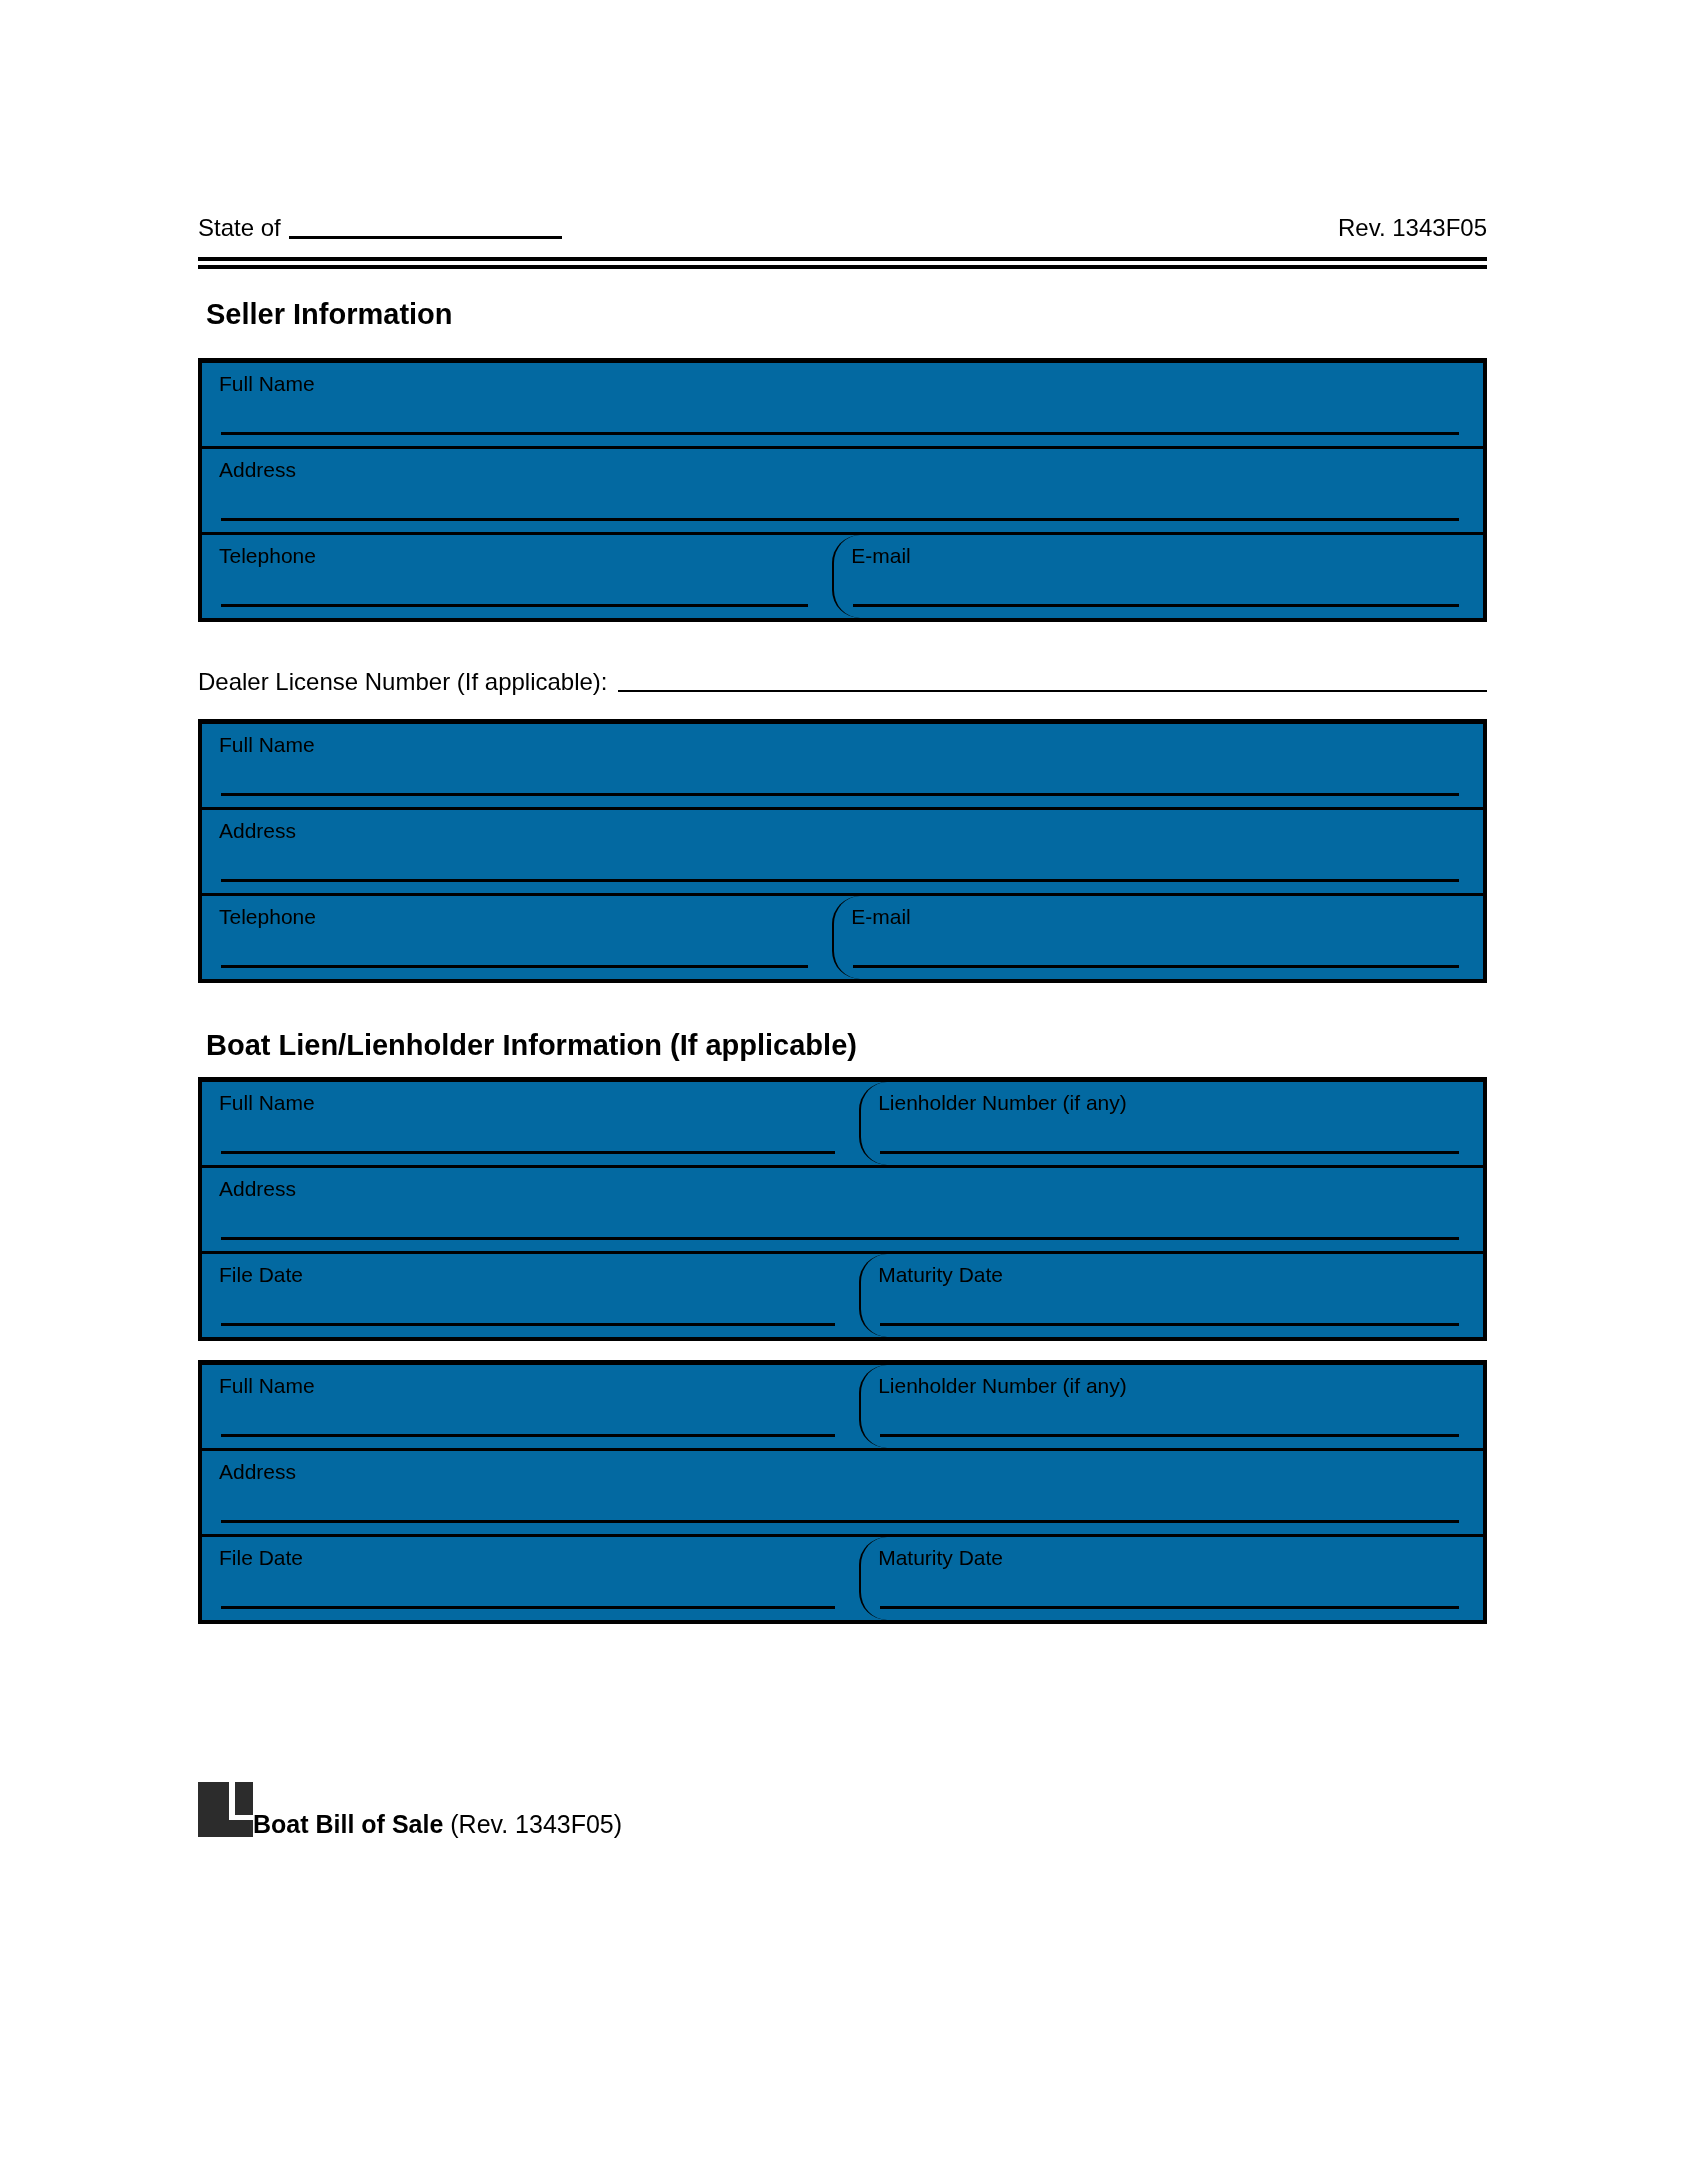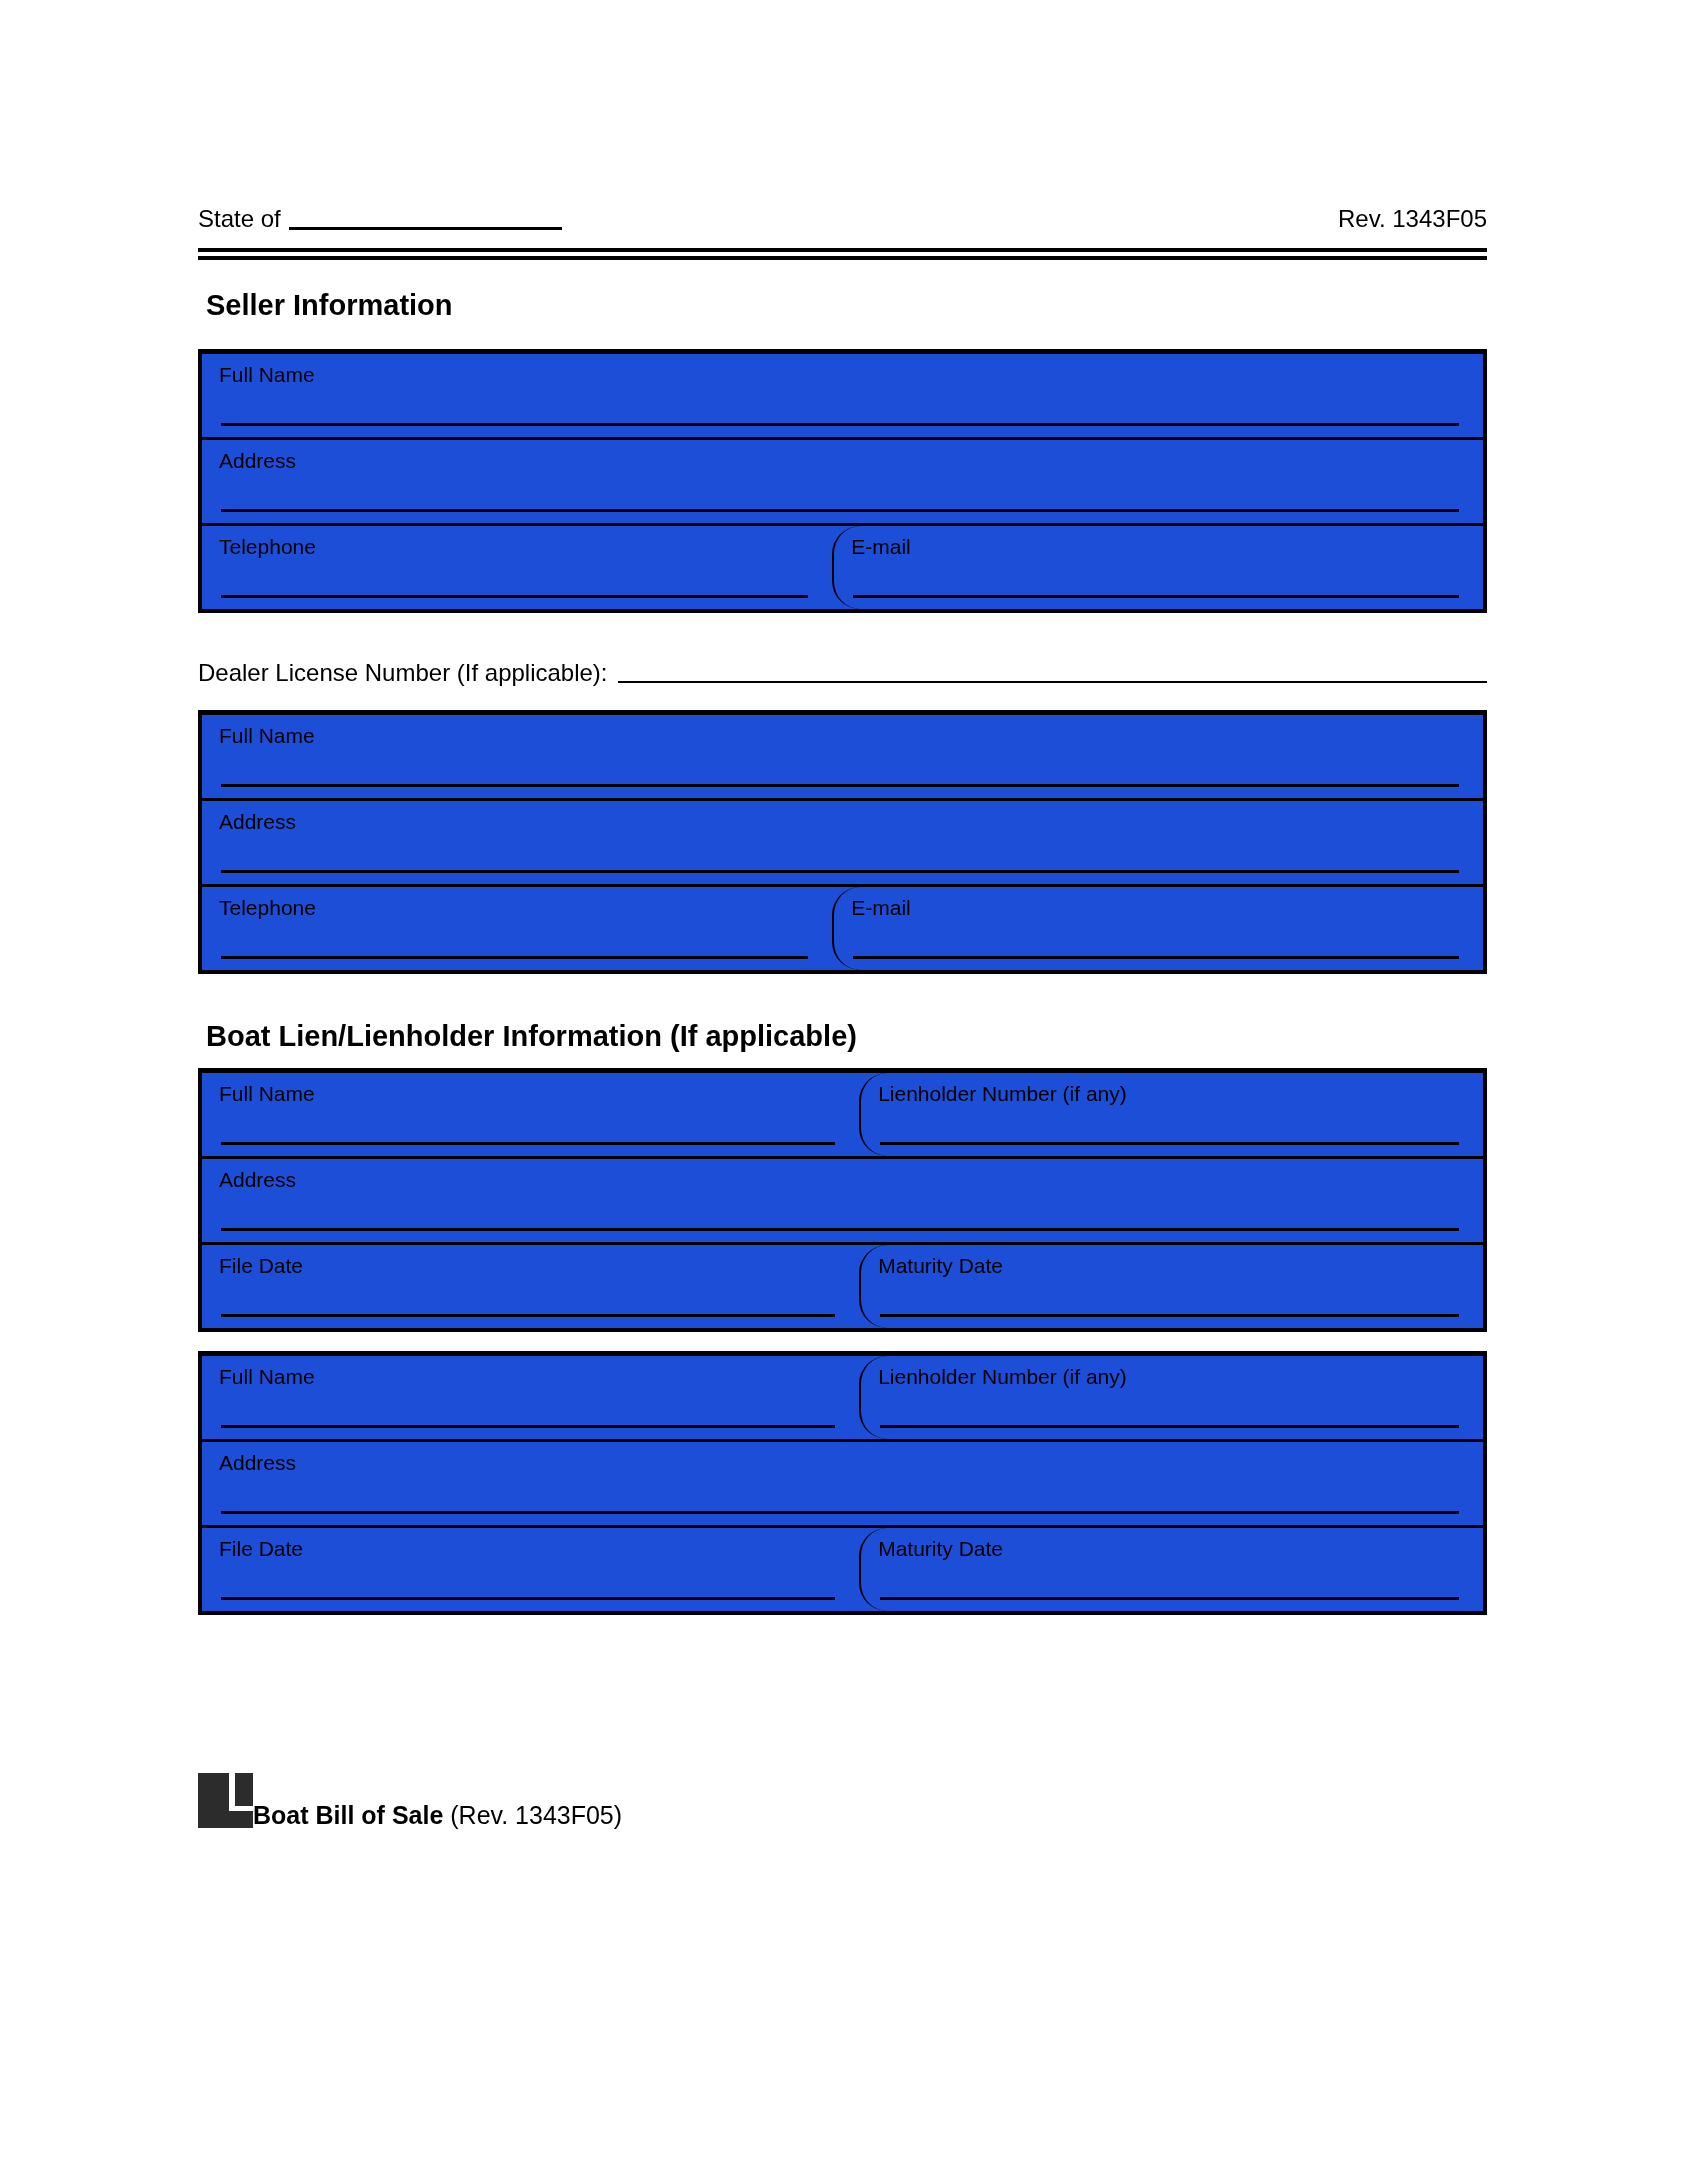--- a/index.html
+++ b/index.html
@@ -2,21 +2,21 @@
 <html style="font-size:13.6px"><head>
 <meta charset="utf-8">
 <style>
   html, body { margin: 0; padding: 0; background: #ffffff; }
   body {
     width: 1685px; height: 2181px;
     font-family: "Liberation Sans", "DejaVu Sans", sans-serif;
     color: #000;
     -webkit-font-smoothing: antialiased;
   }
-  .page { padding: 4px 198px; box-sizing: border-box; }
+  .page { padding: 13px 198px; box-sizing: border-box; }
 
   
   .topbar {
     padding-top: 199px;
     display: flex; justify-content: space-between; align-items: flex-end;
     font-size: 24px; line-height: 31px;
   }
   .state-of { display: flex; align-items: flex-end; }
   .fill-underline {
     display: inline-block; width: 273px; height: 2.6px; background: #000;
@@ -39,21 +39,21 @@
     font-size: 29px; font-weight: bold; line-height: 29px; margin: 8px;
   }
   .mt-seller   { margin-top: 31px !important; }
   .mt-buyer    { margin-top: 24px !important; }
   .mt-boat     { margin-top: 48px !important; }
   .mt-outboard { margin-top: 49px !important; }
 
   
   .formbox {
     border: 4.3px solid #000; border-top-width: 5.1px;
-    background: #1d4ed8;
+    background: #0369a1;
   }
   .box-seller   { margin-top: 29px; }
   .box-buyer    { margin-top: 22px; }
   .box-boat     { margin-top: 17px; }
   .box-outboard { margin-top: 19px; }
   .frow { position: relative; height: 83px; }
   .frow + .frow { border-top: 3.4px solid #000; }
   .frow.split { display: flex; }
   .fcell { position: relative; flex: 1; border-radius: 28px; }
   .fcell + .fcell { border-left: 2.6px solid #000; }

